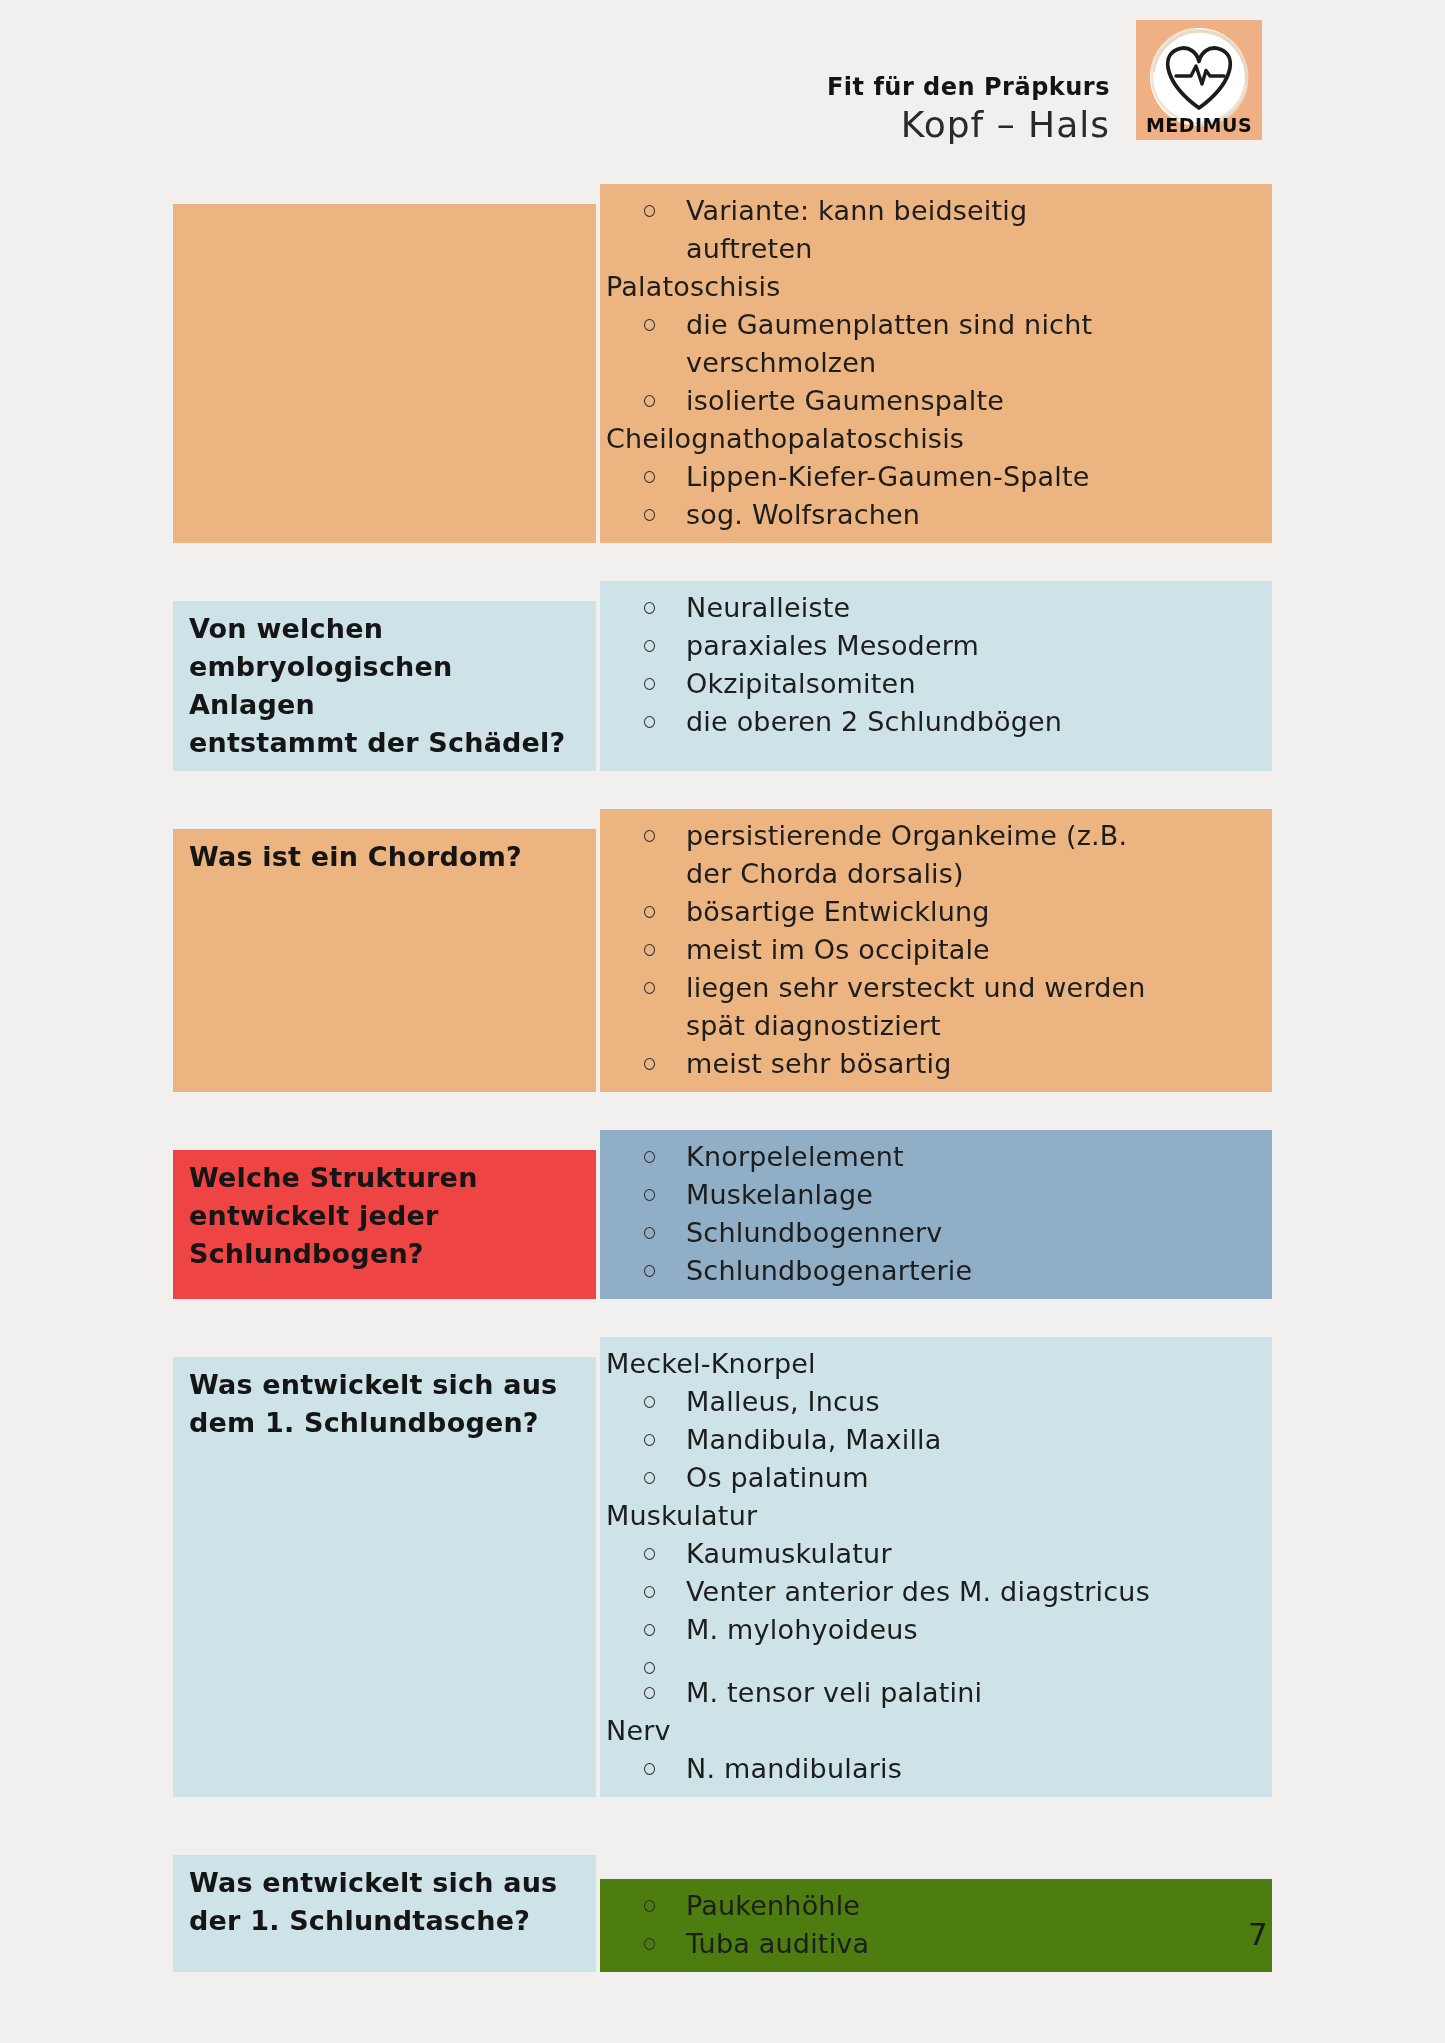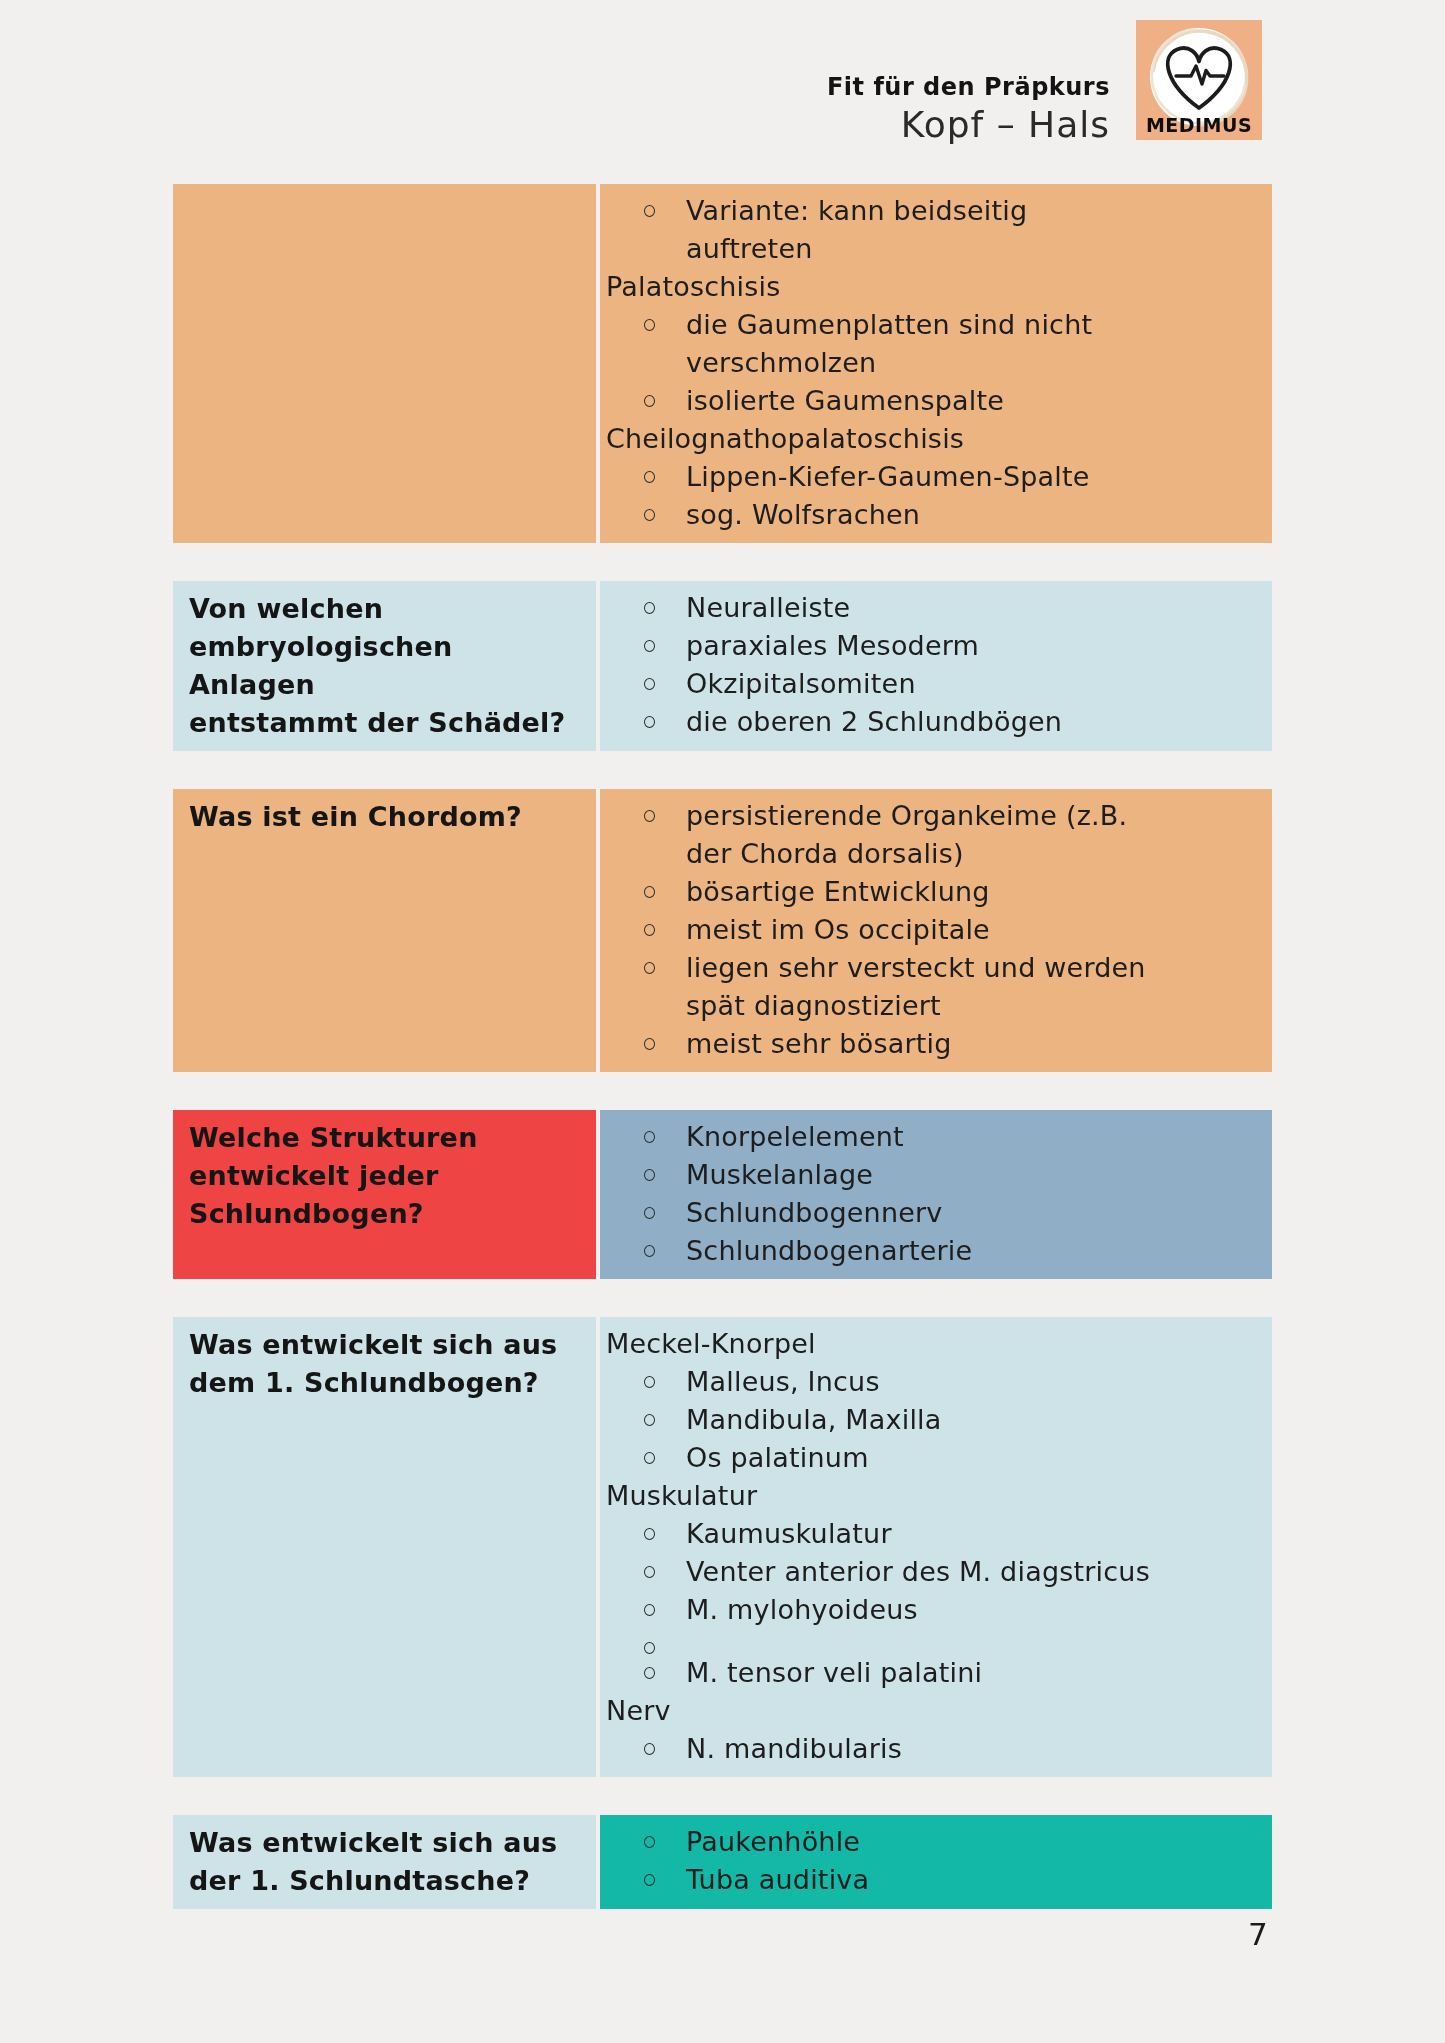--- a/index.html
+++ b/index.html
@@ -10,21 +10,21 @@
     color:#1d1d1d;
   }
   
   .header{position:absolute;top:68px;right:335px;text-align:right;}
   .header .title{font-size:24px;font-weight:bold;color:#141414;letter-spacing:.5px;line-height:38px;}
   .header .subtitle{font-size:36px;color:#2a2a2a;letter-spacing:1px;line-height:37px;}
   .logo{position:absolute;left:1136px;top:20px;width:126px;height:120px;}
   
   .qa-table{position:absolute;left:173px;top:184px;width:1099px;}
   .block{display:flex;gap:4px;margin-bottom:38px;background:transparent;}
-  .q-cell{flex:0 0 423px;padding:9px 14px 9px 16px;box-sizing:border-box;}
+  .q-cell{flex:0 0 423px;padding:9px 14px 9px 16px;box-sizing:border-box;margin-top:20px;}
   .a-cell{flex:1 1 auto;padding:8px 12px 9px 6px;box-sizing:border-box;}
   .q-text{
     font-size:27px;font-weight:bold;line-height:38px;color:#151515;
     white-space:pre-line;letter-spacing:.2px;
   }
   .line{font-size:27px;line-height:38px;}
   .line .a-text{white-space:pre-line;letter-spacing:.2px;}
   .line.plain{padding-left:0;}
   .line.bullet{display:flex;align-items:flex-start;padding-left:38px;}
   .marker{
@@ -223,21 +223,21 @@
           <span class="marker"></span>
           <div class="a-text">N. mandibularis</div>
         </div>
       </div>
     </div>
     <div class="block">
       <div class="q-cell" style="background: rgb(206, 227, 232);">
         <div class="q-text">Was entwickelt sich aus
 der 1. Schlundtasche?</div>
       </div>
-      <div class="a-cell" style="background: #14b8a6;">
+      <div class="a-cell" style="background: #4d7c0f; margin-top: 44px;">
         <div class="line bullet">
           <span class="marker"></span>
           <div class="a-text">Paukenhöhle</div>
         </div>
         <div class="line bullet">
           <span class="marker"></span>
           <div class="a-text">Tuba auditiva</div>
         </div>
       </div>
     </div>

